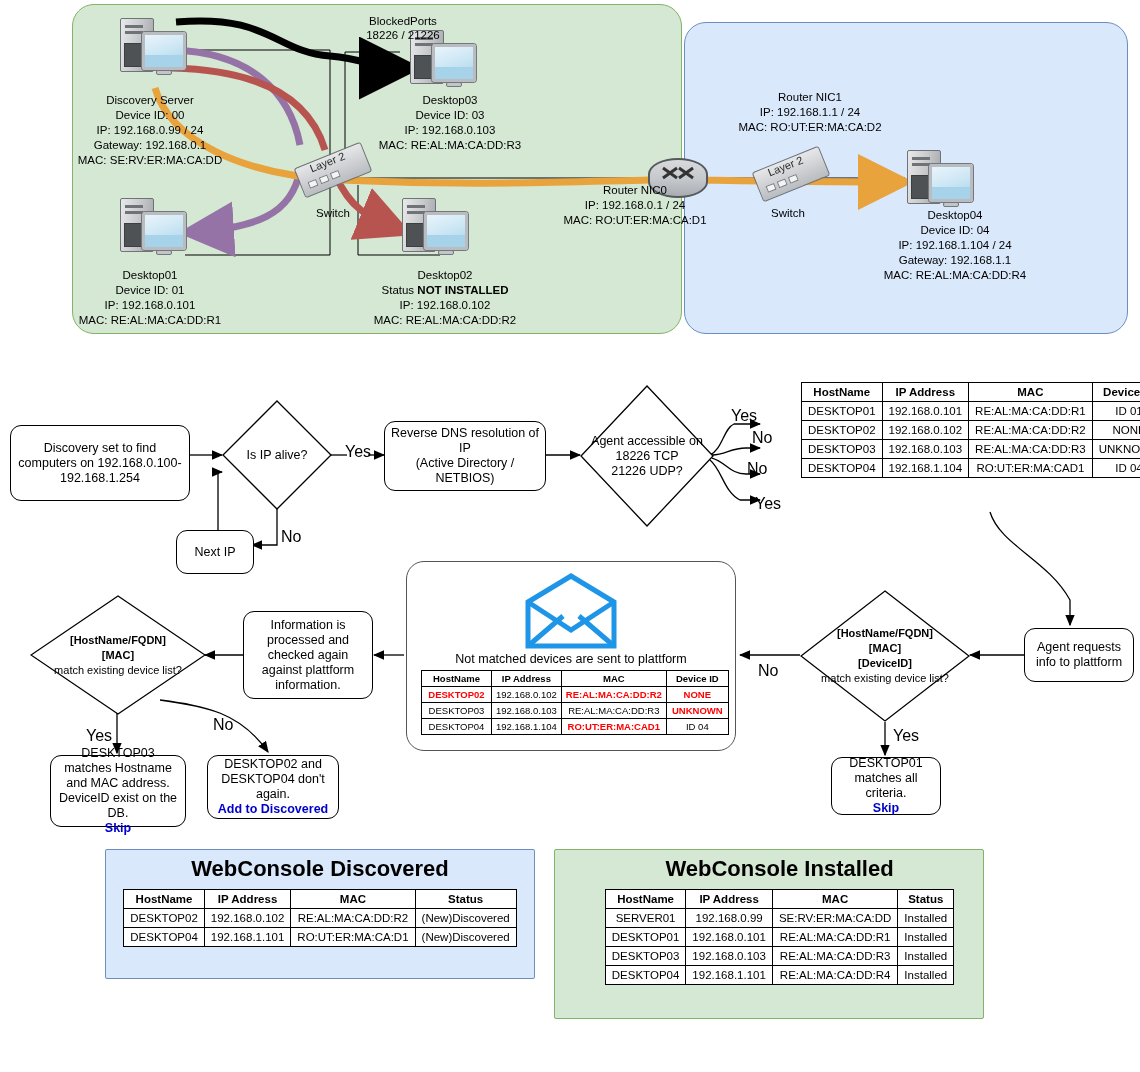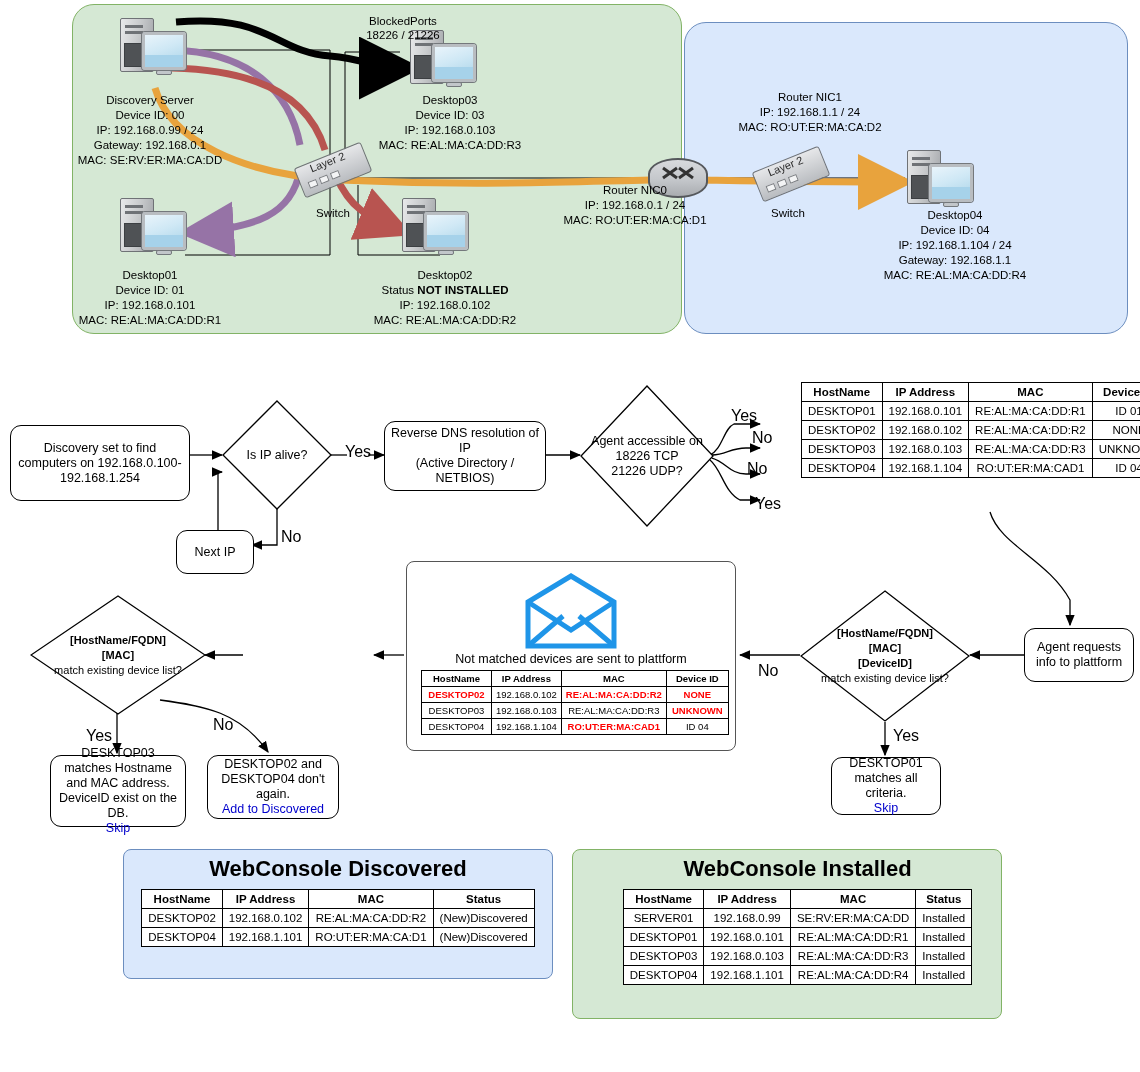--- a/index.html
+++ b/index.html
@@ -110,53 +110,53 @@
   .diamond-wrap { position:absolute; }
   .diamond-wrap .dia {
     position:absolute; left:0; top:0; width:100%; height:100%;
   }
   .diamond-wrap .txt {
     position:absolute; left:0; top:0; width:100%; height:100%;
     display:flex; align-items:center; justify-content:center;
     text-align:center; font-size:12.5px; line-height:15px; color:#000;
   }
   .edgelabel { position:absolute; font-size:16px; color:#000; background:transparent; }
-  .blue-em { color:#0000cc; font-weight:normal; }
+  .blue-em { color:#0000cc; font-weight:bold; }
 
   
   table.grid { border-collapse:collapse; background:#fff; }
   table.grid th, table.grid td {
     border:1px solid #000; padding:3px 6px; font-size:11.5px;
     text-align:center; color:#000; white-space:nowrap;
   }
   table.grid th { font-weight:bold; }
 
   table.minigrid { border-collapse:collapse; background:#fff; }
   table.minigrid th, table.minigrid td {
     border:1px solid #000; padding:2px 4px; font-size:9.5px;
     text-align:center; color:#000; white-space:nowrap;
   }
   table.minigrid th { font-weight:bold; }
   table.minigrid td.red { color:#ff0000; font-weight:bold; }
 
   
-  .console { position:absolute; border-radius:8px;margin-left:18px; }
+  .console { position:absolute; border-radius:2px; }
   #console-discovered { left:105px; top:849px; width:430px; height:130px;
        background:#dae8fc; border:1px solid #6c8ebf; }
   #console-installed { left:554px; top:849px; width:430px; height:170px;
        background:#d5e8d4; border:1px solid #82b366;padding-left:21px; }
   .console h2 {
     margin:6px 0 7px 0; text-align:center; font-size:22px; font-weight:bold; color:#000;
   }
   .console .tbl-holder { display:flex; justify-content:center; }
 
   
   #envelope-box {
     position:absolute; left:406px; top:561px; width:330px; height:190px;
-    border:1.6px solid #555; border-radius:8px; background:#fff;
+    border:1.6px solid #555; border-radius:18px; background:#fff;
   }
   #env-caption { text-align:center; font-size:12.5px; color:#000; margin-top:2px; }
 
   svg.overlay { position:absolute; left:0; top:0; width:1140px; height:1072px; pointer-events:none; }
 </style>
 </head>
 <body>
 
 <div id="page">
 
@@ -483,20 +483,23 @@
             <td>DESKTOP04</td>
             <td>192.168.1.104</td>
             <td class="red">RO:UT:ER:MA:CAD1</td>
             <td>ID 04</td>
           </tr>
         </tbody>
       </table>
     </div>
   </div>
 
+  <div class="node" style="left:243px; top:611px; width:130px; height:88px; flex-direction:column;">
+    <span>Information is processed and checked again against plattform information.</span>
+  </div>
 
   <div class="diamond-wrap" style="left:30px; top:595px; width:176px; height:120px;">
     <svg class="dia" viewBox="0 0 176 120">
       <polygon points="88,1 175,60 88,119 1,60" fill="#fff" stroke="#000" stroke-width="1.3"></polygon>
     </svg>
     <div class="txt" style="flex-direction:column; font-size:11px;">
       <b>[HostName/FQDN]</b>
       <b>[MAC]</b>
       <span>match existing device list?</span>
     </div>

